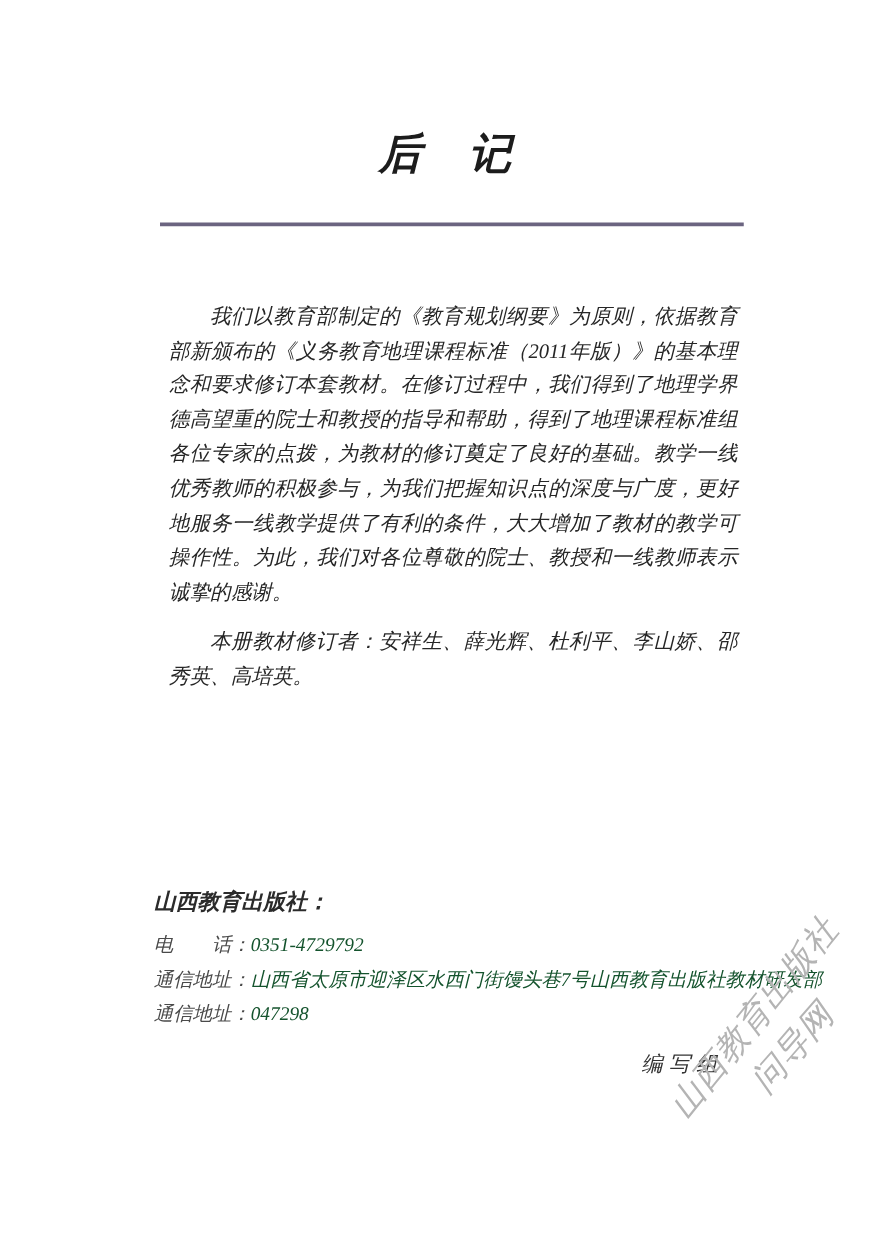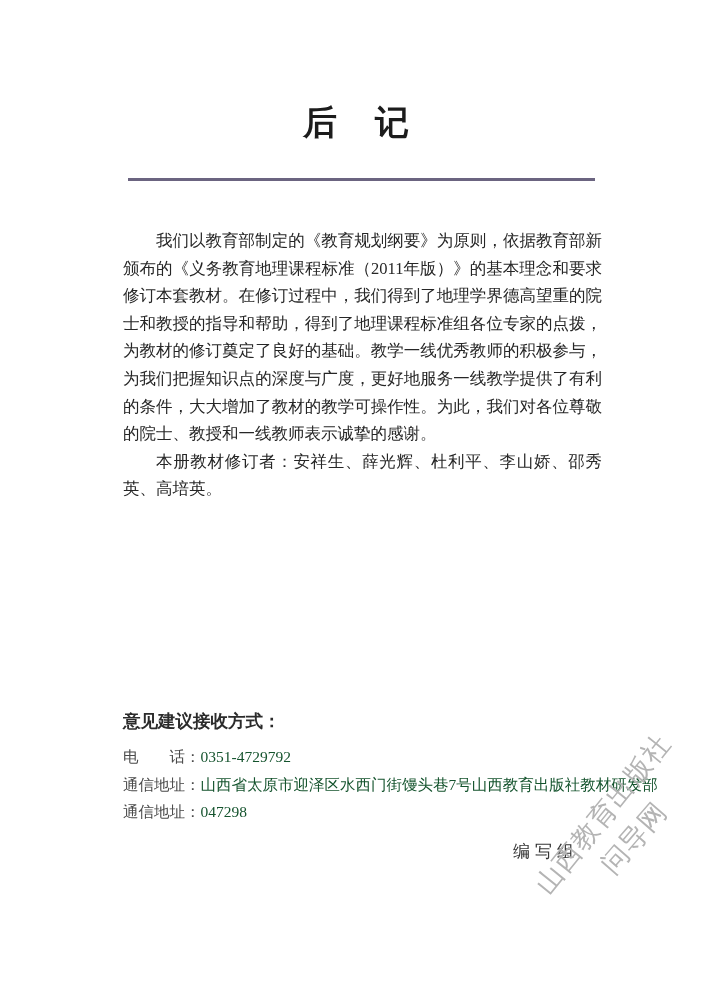--- a/index.html
+++ b/index.html
@@ -13,20 +13,21 @@
   body{
     background:#ffffff;
     font-family:"Liberation Serif","DejaVu Serif",serif;
   }
   .page{
     position:relative;
     width:714px;
     height:999px;
     background:var(--page-bg);
     overflow:hidden;
+    font-style:italic;
   }
   .title{
     position:absolute;
     top:100px;
     left:0;
     width:714px;
     margin:0;
     text-align:center;
     font-size:34px;
     font-weight:700;
@@ -46,21 +47,21 @@
     position:absolute;
     top:227px;
     left:123px;
     width:479px;
     font-size:16.5px;
     line-height:27.6px;
     color:var(--body-text);
     text-align:justify;
   }
   .body-text p{
-    margin:0;
+    margin:12px;
     text-indent:2em;
   }
   .contact{
     position:absolute;
     top:708px;
     left:123px;
     width:520px;
   }
   .contact h2{
     margin:0 0 9px 0;
@@ -114,21 +115,21 @@
   <h1 class="title">后　记</h1>
 
   <div class="divider"></div>
 
   <main class="body-text">
     <p>我们以教育部制定的《教育规划纲要》为原则，依据教育部新颁布的《义务教育地理课程标准（2011年版）》的基本理念和要求修订本套教材。在修订过程中，我们得到了地理学界德高望重的院士和教授的指导和帮助，得到了地理课程标准组各位专家的点拨，为教材的修订奠定了良好的基础。教学一线优秀教师的积极参与，为我们把握知识点的深度与广度，更好地服务一线教学提供了有利的条件，大大增加了教材的教学可操作性。为此，我们对各位尊敬的院士、教授和一线教师表示诚挚的感谢。</p>
     <p>本册教材修订者：安祥生、薛光辉、杜利平、李山娇、邵秀英、高培英。</p>
   </main>
 
   <section class="contact">
-    <h2>意见建议接收方式：</h2>
+    <h2>山西教育出版社：</h2>
 
     <div class="contact-line">
       <span class="contact-label">电　　话：</span><span class="contact-value">0351-4729792</span>
     </div>
 
 
     <div class="contact-line">
       <span class="contact-label">通信地址：</span><span class="contact-value">山西省太原市迎泽区水西门街馒头巷7号山西教育出版社教材研发部</span>
     </div>
 

